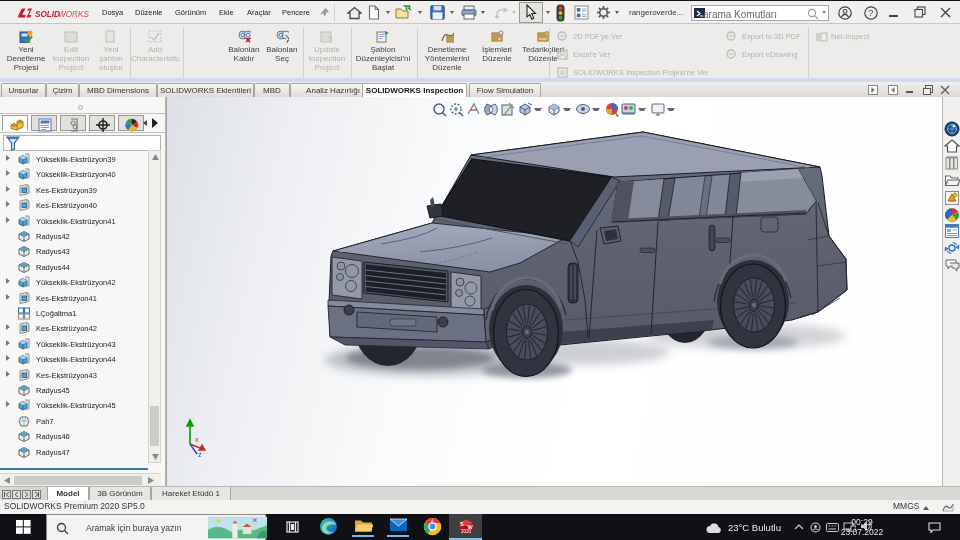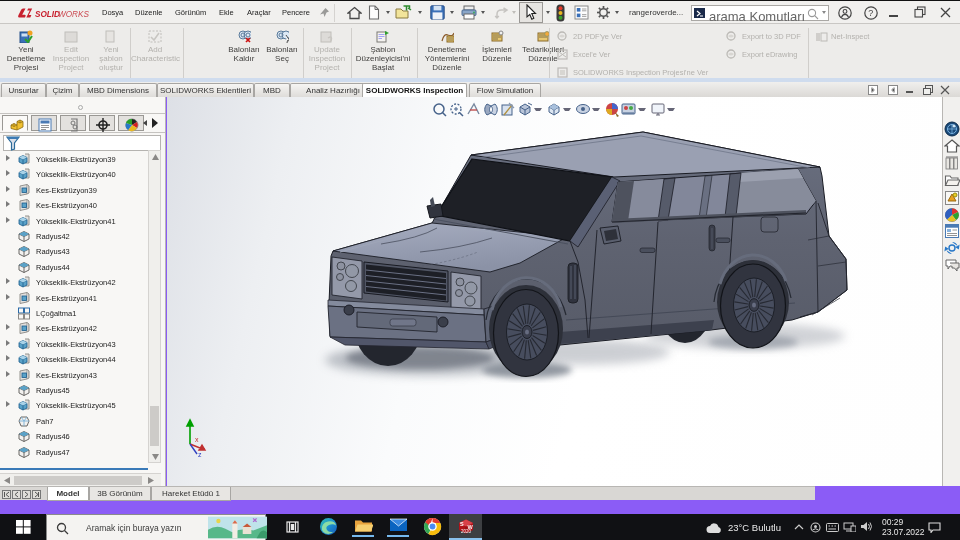--- a/index.html
+++ b/index.html
@@ -1,18 +1,18 @@
 <!DOCTYPE html>
 <html><head>
 <meta charset="utf-8">
 <style>
 html,body{margin:0;padding:0;width:960px;height:540px;overflow:hidden;font-family:"Liberation Sans",sans-serif;}
 *{box-sizing:border-box;}
 .abs{position:absolute;}
-#stage{position:relative;width:960px;height:540px;background:#8b5cf6;}
+#stage{position:relative;width:960px;height:540px;background:#a3a3a3;}
 
 #titlebar{position:absolute;left:0;top:0;width:960px;height:24px;background:#f1f0ee;border-top:1px solid #111;border-bottom:1px solid #c9c7c4;}
 .menu{position:absolute;top:7px;font-size:7.5px;color:#1c1c1c;}
 
 #ribbon{position:absolute;left:0;top:24px;width:960px;height:58px;background:#edecea;border-bottom:1px solid #d5d3d0;}
 .rbtn{position:absolute;top:2px;height:54px;text-align:center;font-size:8px;line-height:9px;color:#3f3e3c;white-space:nowrap;}
 .rbtn.dis{color:#b3b1ad;}
 .rbtn .ric{display:block;margin:4px auto 2px auto;width:14px;height:13px;}
 .rsep{position:absolute;top:4px;height:50px;width:1px;background:#d0cecb;}
 .rrow{position:absolute;font-size:7.5px;color:#b3b1ad;white-space:nowrap;}
@@ -27,21 +27,21 @@
 .trow{position:absolute;left:0;width:148px;height:15px;font-size:7.5px;color:#1c1c1c;white-space:nowrap;}
 .trow .arr{position:absolute;left:6px;top:3px;width:0;height:0;border-left:4px solid #7a7a7a;border-top:3.5px solid transparent;border-bottom:3.5px solid transparent;}
 .trow .lbl{position:absolute;left:36px;top:3px;}
 .trow svg{position:absolute;left:17px;top:0px;}
 
 #viewport{position:absolute;left:167px;top:97px;width:775px;height:389px;background:linear-gradient(103deg,#dde0e6 0%,#edeff2 15%,#fafbfc 35%,#ffffff 55%,#fefefe 100%);overflow:hidden;}
 
 #rpane{position:absolute;left:942px;top:97px;width:18px;height:389px;background:#f1f0ee;border-left:1px solid #b8b6b3;}
 .rpic{position:absolute;left:1px;width:16px;height:16px;}
 
-#btabs{position:absolute;left:0;top:486px;width:815px;height:14px;background:#d9d7d4;border-top:1px solid #b8b6b3;}
+#btabs{position:absolute;left:0;top:486px;width:960px;height:14px;background:#d9d7d4;border-top:1px solid #b8b6b3;}
 .btab{position:absolute;top:0;height:14px;background:#e8e6e3;border:1px solid #a8a6a3;border-top:none;font-size:8px;color:#333;text-align:center;line-height:13px;white-space:nowrap;}
 .btab.act{background:#fff;font-weight:bold;}
 
 #statusbar{position:absolute;left:0;top:500px;width:960px;height:14px;background:#f4f3f1;font-size:8.5px;color:#333;}
 
 #taskbar{position:absolute;left:0;top:514px;width:960px;height:26px;background:#101114;}
 .tbi{position:absolute;top:3px;width:20px;height:20px;}
 .underline{position:absolute;left:5px;bottom:0px;width:24px;height:2px;background:#76b9ed;}
 </style>
 </head>
@@ -127,21 +127,21 @@
           <path d="M4.5 10.5 L2.9 12.1"></path>
         </g>
       </svg>
   <div class="abs" style="left:615px;top:10px;border-left:2.8px solid transparent;border-right:2.8px solid transparent;border-top:3.8px solid #555"></div>
   <span class="abs" style="left:629px;top:7px;font-size:8px;color:#333">rangeroverde...</span>
   <div class="abs" style="left:691px;top:4px;width:138px;height:16px;background:#fff;border:1px solid #aaa8a5">
     <div class="abs" style="left:2px;top:2px;width:11px;height:10px;background:#1a2a4a"></div>
     <svg class="abs" style="left:4px;top:4px" width="8" height="7">
           <path d="M1 1 L4 3.5 L1 6 M4 6 L7 6" stroke="#fff" stroke-width="1.2" fill="none"></path>
         </svg>
-    <span class="abs" style="left:17px;top:3px;font-size:13px;color:#666">arama Komutları</span>
+    <span class="abs" style="left:11px;top:3px;font-size:10px;color:#666">arama Komutları</span>
     <svg class="abs" style="left:115px;top:2px" width="12" height="12">
           <circle cx="5" cy="5" r="3.6" fill="none" stroke="#999" stroke-width="1.1"></circle>
           <path d="M7.7 7.7 L11 11" stroke="#999" stroke-width="1.1"></path>
         </svg>
   </div>
   <div class="abs" style="left:822px;top:10px;border-left:2.8px solid transparent;border-right:2.8px solid transparent;border-top:3.8px solid #888"></div>
   <svg class="abs" style="left:838px;top:5px" width="14" height="14">
         <circle cx="7" cy="7" r="6.2" fill="none" stroke="#444" stroke-width="1.2"></circle>
         <circle cx="7" cy="5.4" r="1.9" fill="none" stroke="#444" stroke-width="1.1"></circle>
         <path d="M3.4 11.5 Q4.5 8.4 7 8.4 Q9.5 8.4 10.6 11.5" fill="none" stroke="#444" stroke-width="1.1"></path>
@@ -862,20 +862,29 @@
           <path d="M16 2 L13 4.5 L16 7"></path>
           <path d="M23 2 L26 4.5 L23 7"></path>
           <path d="M33 2 L36 4.5 L33 7 M36.5 2 L36.5 7"></path>
     </g>
   </svg>
   <div class="btab act" style="left:47px;width:42px">Model</div>
   <div class="btab" style="left:89px;width:62px">3B Görünüm</div>
   <div class="btab" style="left:151px;width:80px">Hareket Etüdü 1</div>
 </div>
 
+<div id="statusbar">
+  <span class="abs" style="left:4px;top:1px">SOLIDWORKS Premium 2020 SP5.0</span>
+  <span class="abs" style="left:893px;top:1px">MMGS</span>
+  <div class="abs" style="left:923px;top:6px;border-left:3.5px solid transparent;border-right:3.5px solid transparent;border-bottom:4px solid #555"></div>
+  <svg class="abs" style="left:942px;top:2px" width="12" height="11">
+        <path d="M1 9 Q3 2 6 5 Q9 8 11 2" fill="none" stroke="#666" stroke-width="1.1"></path>
+        <path d="M1 9 L11 9 L11 2" fill="none" stroke="#999" stroke-width="0.8"></path>
+      </svg>
+</div>
 
 <div id="taskbar">
   <svg class="abs" style="left:16px;top:6px" width="15" height="14">
         <rect x="0" y="0" width="6.8" height="6.4" fill="#fff"></rect>
         <rect x="7.8" y="0" width="6.8" height="6.4" fill="#fff"></rect>
         <rect x="0" y="7.4" width="6.8" height="6.4" fill="#fff"></rect>
         <rect x="7.8" y="7.4" width="6.8" height="6.4" fill="#fff"></rect>
       </svg>
   <div class="abs" style="left:46px;top:0px;width:220px;height:26px;background:#f4f3f1;border:1px solid #8a8a8a;border-bottom:none">
     <svg class="abs" style="left:9px;top:7px" width="14" height="14">
@@ -955,19 +964,19 @@
       </svg>
   <svg class="abs" style="left:843px;top:8px" width="13" height="10">
         <rect x="1" y="1" width="9" height="6" fill="none" stroke="#ccc"></rect>
         <path d="M3 9 L8 9" stroke="#ccc"></path>
         <rect x="8" y="4" width="5" height="6" fill="#101114" stroke="#ccc"></rect>
       </svg>
   <svg class="abs" style="left:860px;top:7px" width="12" height="11">
         <path d="M1 4 L3.5 4 L7 1 L7 10 L3.5 7 L1 7 Z" fill="#ccc"></path>
         <path d="M8.5 3 Q10.5 5.5 8.5 8 M10 1.5 Q13 5.5 10 9.5" fill="none" stroke="#ccc"></path>
       </svg>
-  <div class="abs" style="left:882px;top:3px;width:44px;height:22px;font-size:8.5px;color:#e8e8e8;line-height:10px">00:29<br>23.07.2022</div>
+  <div class="abs" style="left:840px;top:3px;width:44px;height:22px;font-size:8.5px;color:#e8e8e8;text-align:center;line-height:10px">00:29<br>23.07.2022</div>
   <svg class="abs" style="left:928px;top:8px" width="13" height="11">
         <path d="M1 1 L12 1 L12 8 L5 8 L3 10.5 L3 8 L1 8 Z" fill="none" stroke="#ddd" stroke-width="1.1"></path>
       </svg>
 </div>
 
 </div>
 
 </body></html>

